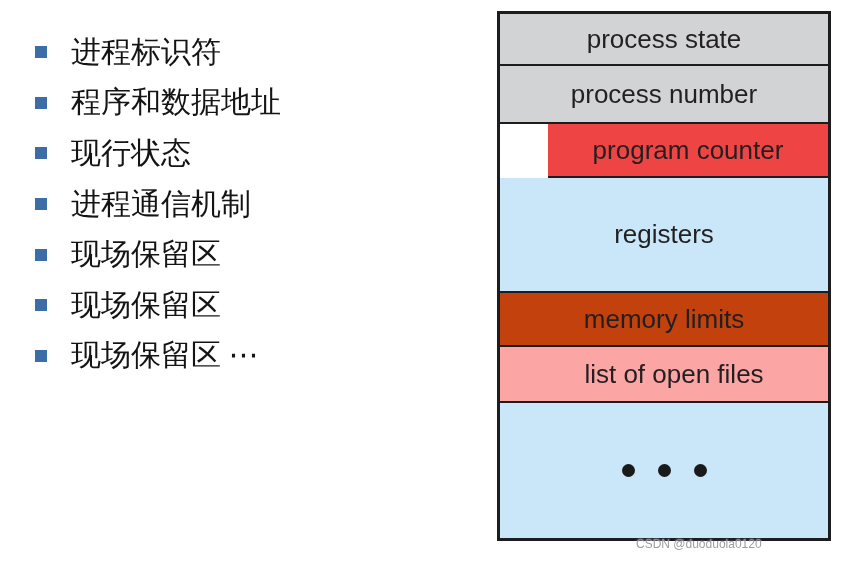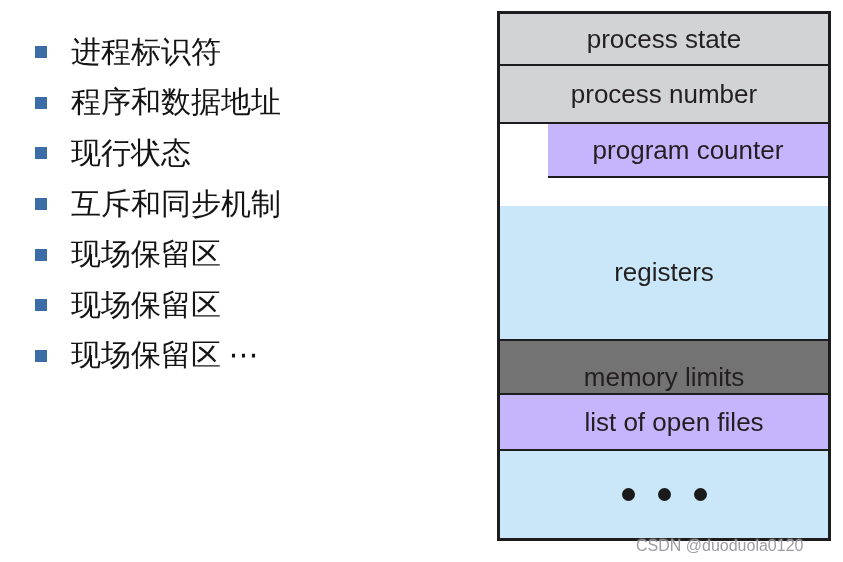--- a/index.html
+++ b/index.html
@@ -56,21 +56,21 @@
     font-family: "Liberation Sans", sans-serif;
     font-size: 26px;
     color: #231f20;
     border-bottom: 2px solid #1d1d1f;
     box-sizing: border-box;
     flex: none;
   }
   .pcb-row:nth-child(1) { height: 52px; }
   .pcb-row:nth-child(2) { height: 58px; }
   .pcb-row:nth-child(3) { height: 54px; }
-  .pcb-row:nth-child(4) { height: 135px; margin-top: 28px; }
+  .pcb-row:nth-child(4) { height: 115px; }
   .pcb-row:nth-child(5) { height: 54px; }
   .pcb-row:nth-child(6) { height: 56px; }
   .pcb-row:nth-child(7) { flex: 1; border-bottom: none; }
 
   .dots {
     display: flex;
     align-items: center;
     gap: 23px;
   }
   .dot {
@@ -79,21 +79,21 @@
     border-radius: 50%;
     background: #1a1a1a;
   }
 
   
   .watermark {
     position: absolute;
     left: 636px;
     top: 537px;
     font-family: "Liberation Sans", sans-serif;
-    font-size: 16px;
+    font-size: 12px;
     color: rgba(140, 140, 145, 0.85);
     text-shadow: 0 0 2px rgba(255, 255, 255, 0.9);
     white-space: nowrap;
   }
 </style>
 </head>
 <body>
 
 <div class="stage">
 
@@ -105,21 +105,21 @@
       <li class="bullet-item">
         <span class="bullet-square" style="background: rgb(61, 109, 166);"></span>
         <span>程序和数据地址</span>
       </li>
       <li class="bullet-item">
         <span class="bullet-square" style="background: rgb(61, 109, 166);"></span>
         <span>现行状态</span>
       </li>
       <li class="bullet-item">
         <span class="bullet-square" style="background: rgb(61, 109, 166);"></span>
-        <span>互斥和同步机制</span>
+        <span>进程通信机制</span>
       </li>
       <li class="bullet-item">
         <span class="bullet-square" style="background: rgb(61, 109, 166);"></span>
         <span>现场保留区</span>
       </li>
       <li class="bullet-item">
         <span class="bullet-square" style="background: rgb(61, 109, 166);"></span>
         <span>现场保留区</span>
       </li>
       <li class="bullet-item">
@@ -128,30 +128,30 @@
       </li>
     </ul>
 
   <div class="pcb-box" id="pcb-box">
       <div class="pcb-row" style="background: rgb(210, 211, 213);">
         <span>process state</span>
       </div>
       <div class="pcb-row" style="background: rgb(210, 211, 213);">
         <span>process number</span>
       </div>
-      <div class="pcb-row" style="background: #c4b5fd; margin-left: 48px;">
+      <div class="pcb-row" style="background: #ef4444; margin-left: 48px;">
         <span>program counter</span>
       </div>
       <div class="pcb-row" style="background: rgb(201, 231, 248);">
         <span>registers</span>
       </div>
-      <div class="pcb-row" style="background: #737373; align-items: flex-end;">
+      <div class="pcb-row" style="background: #c2410c;">
         <span>memory limits</span>
       </div>
-      <div class="pcb-row" style="background: #c4b5fd; padding-left: 20px;">
+      <div class="pcb-row" style="background: #fca5a5; padding-left: 20px;">
         <span>list of open files</span>
       </div>
       <div class="pcb-row" style="background: rgb(201, 231, 248);">
         <span class="dots">
           <span class="dot"></span>
           <span class="dot"></span>
           <span class="dot"></span>
         </span>
       </div>
     </div>

